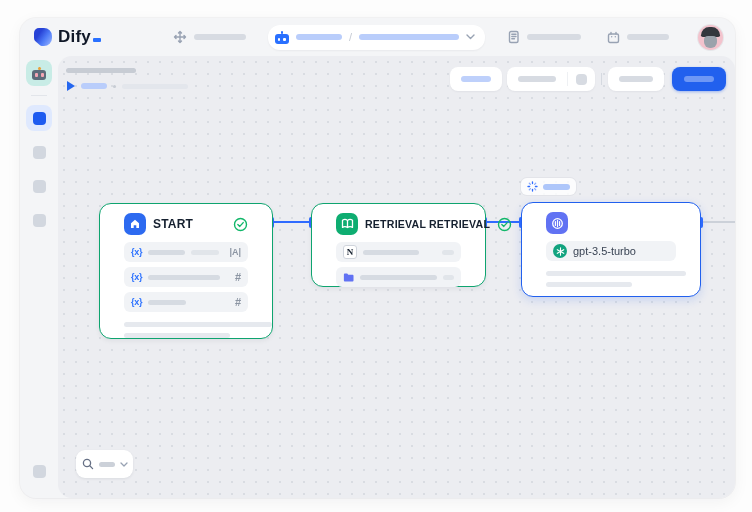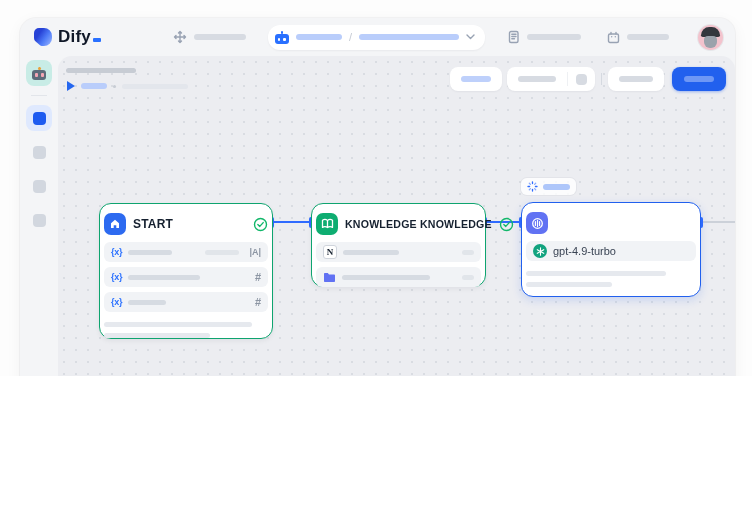--- a/index.html
+++ b/index.html
@@ -1,17 +1,17 @@
 <!DOCTYPE html>
 <html><head>
 <meta charset="utf-8">
 <style>
   * { margin:0; padding:0; box-sizing:border-box; }
   html,body { width:752px; height:512px; background:#ffffff; font-family:"Liberation Sans", sans-serif; }
-  .stage { position:relative; width:752px; height:376px; overflow:hidden; background:#fdfdfd; }
+  .stage { position:relative; width:752px; height:512px; overflow:hidden; background:#fdfdfd; }
 
   
   .window {
     position:absolute; left:20px; top:18px; width:715px; height:480px;
     background:#f4f5f7; border-radius:16px; overflow:hidden;
     box-shadow:0 0 0 1px rgba(16,24,40,.04), 0 4px 16px rgba(16,24,40,.05);
   }
 
   
   .hdr { position:absolute; left:0; top:0; right:0; height:38px; display:flex; align-items:center; padding:0 12px; }
@@ -75,21 +75,21 @@
   .btn-group { position:absolute; top:11px; height:24px; background:#fff; border-radius:8px; display:flex; align-items:center; box-shadow:0 1px 2px rgba(16,24,40,.05); }
   .btn-group .seg1 { width:60px; display:flex; justify-content:center; }
   .btn-group .segdiv { width:1px; height:14px; background:#eef0f3; }
   .btn-group .seg2 { width:27px; display:flex; justify-content:center; }
   .btn-group .blob { width:11px; height:11px; border-radius:4px; background:#d7dbe2; }
   .vdiv { position:absolute; top:17px; width:1px; height:12px; background:#d5d9e0; }
   .btn.primary { background:#2160ee; box-shadow:0 1px 3px rgba(33,96,238,.4); }
   .btn.primary .bar { background:#6e97f5; }
 
   
-  .node { position:absolute; background:#ffffff; border-radius:12px; padding:8px 4px; box-shadow:0 2px 5px rgba(16,24,40,.06); }
+  .node { position:absolute; background:#ffffff; border-radius:12px; padding:8px 24px; box-shadow:0 2px 5px rgba(16,24,40,.06); }
   .node.green { border:1.5px solid #0ea46f; }
   .node.blue  { border:1.5px solid #2160ee; box-shadow:0 3px 10px rgba(33,96,238,.18); }
   .n-hd { display:flex; align-items:center; gap:7px; height:24px; margin-bottom:6px; }
   .n-ic { width:22px; height:22px; border-radius:7px; display:flex; align-items:center; justify-content:center; flex:0 0 auto; }
   .n-ic.start { background:#2d6af0; }
   .n-ic.kr    { background:#0ead71; }
   .n-ic.llm   { background:#6172f3; }
   .n-title { font-weight:700; font-size:12px; color:#15202f; letter-spacing:.2px; white-space:nowrap; flex:1; }
   .n-title.small { font-size:10.6px; }
   .n-check { flex:0 0 auto; display:flex; }
@@ -278,21 +278,21 @@
         </div>
       </div>
 
       <div class="node green" style="left:253px; top:147px; width:175px; height:84px;">
         <div class="n-hd">
           <div class="n-ic kr">
             <svg width="13" height="12" viewBox="0 0 13 12">
                 <path d="M1.5 2.2 C3 1.2 5 1.2 6.5 2.4 C8 1.2 10 1.2 11.5 2.2 L11.5 9.4 C10 8.4 8 8.4 6.5 9.6 C5 8.4 3 8.4 1.5 9.4 Z M6.5 2.4 L6.5 9.6" fill="none" stroke="#fff" stroke-width="1.3" stroke-linejoin="round"></path>
               </svg>
           </div>
-          <div class="n-title small">KNOWLEDGE KNOWLEDGE</div>
+          <div class="n-title small">RETRIEVAL RETRIEVAL</div>
           <div class="n-check">
             <svg width="15" height="15" viewBox="0 0 15 15">
                 <circle cx="7.5" cy="7.5" r="6" fill="none" stroke="#12b76a" stroke-width="1.4"></circle>
                 <path d="M4.8 7.6 L6.8 9.4 L10.2 5.6" fill="none" stroke="#12b76a" stroke-width="1.4" stroke-linecap="round" stroke-linejoin="round"></path>
               </svg>
           </div>
         </div>
         <div class="vrow">
           <div class="notion-ic">
               <span>N</span>
@@ -337,21 +337,21 @@
         <div class="vrow">
           <div class="model-ic">
             <svg width="9" height="9" viewBox="0 0 9 9">
                 <g stroke="#fff" stroke-width="1.1" stroke-linecap="round">
                   <path d="M4.5 .8 L4.5 8.2"></path>
                   <path d="M1.3 2.65 L7.7 6.35"></path>
                   <path d="M1.3 6.35 L7.7 2.65"></path>
                 </g>
               </svg>
           </div>
-          <span class="model-name">gpt-4.9-turbo</span>
+          <span class="model-name">gpt-3.5-turbo</span>
         </div>
         <div class="n-foot">
           <div class="bar" style="width:140px;"></div>
           <div class="bar" style="width:86px;"></div>
         </div>
       </div>
 
       <div class="zoomctl">
         <svg width="12" height="12" viewBox="0 0 12 12">
           <circle cx="5" cy="5" r="3.6" fill="none" stroke="#667085" stroke-width="1.3"></circle>

